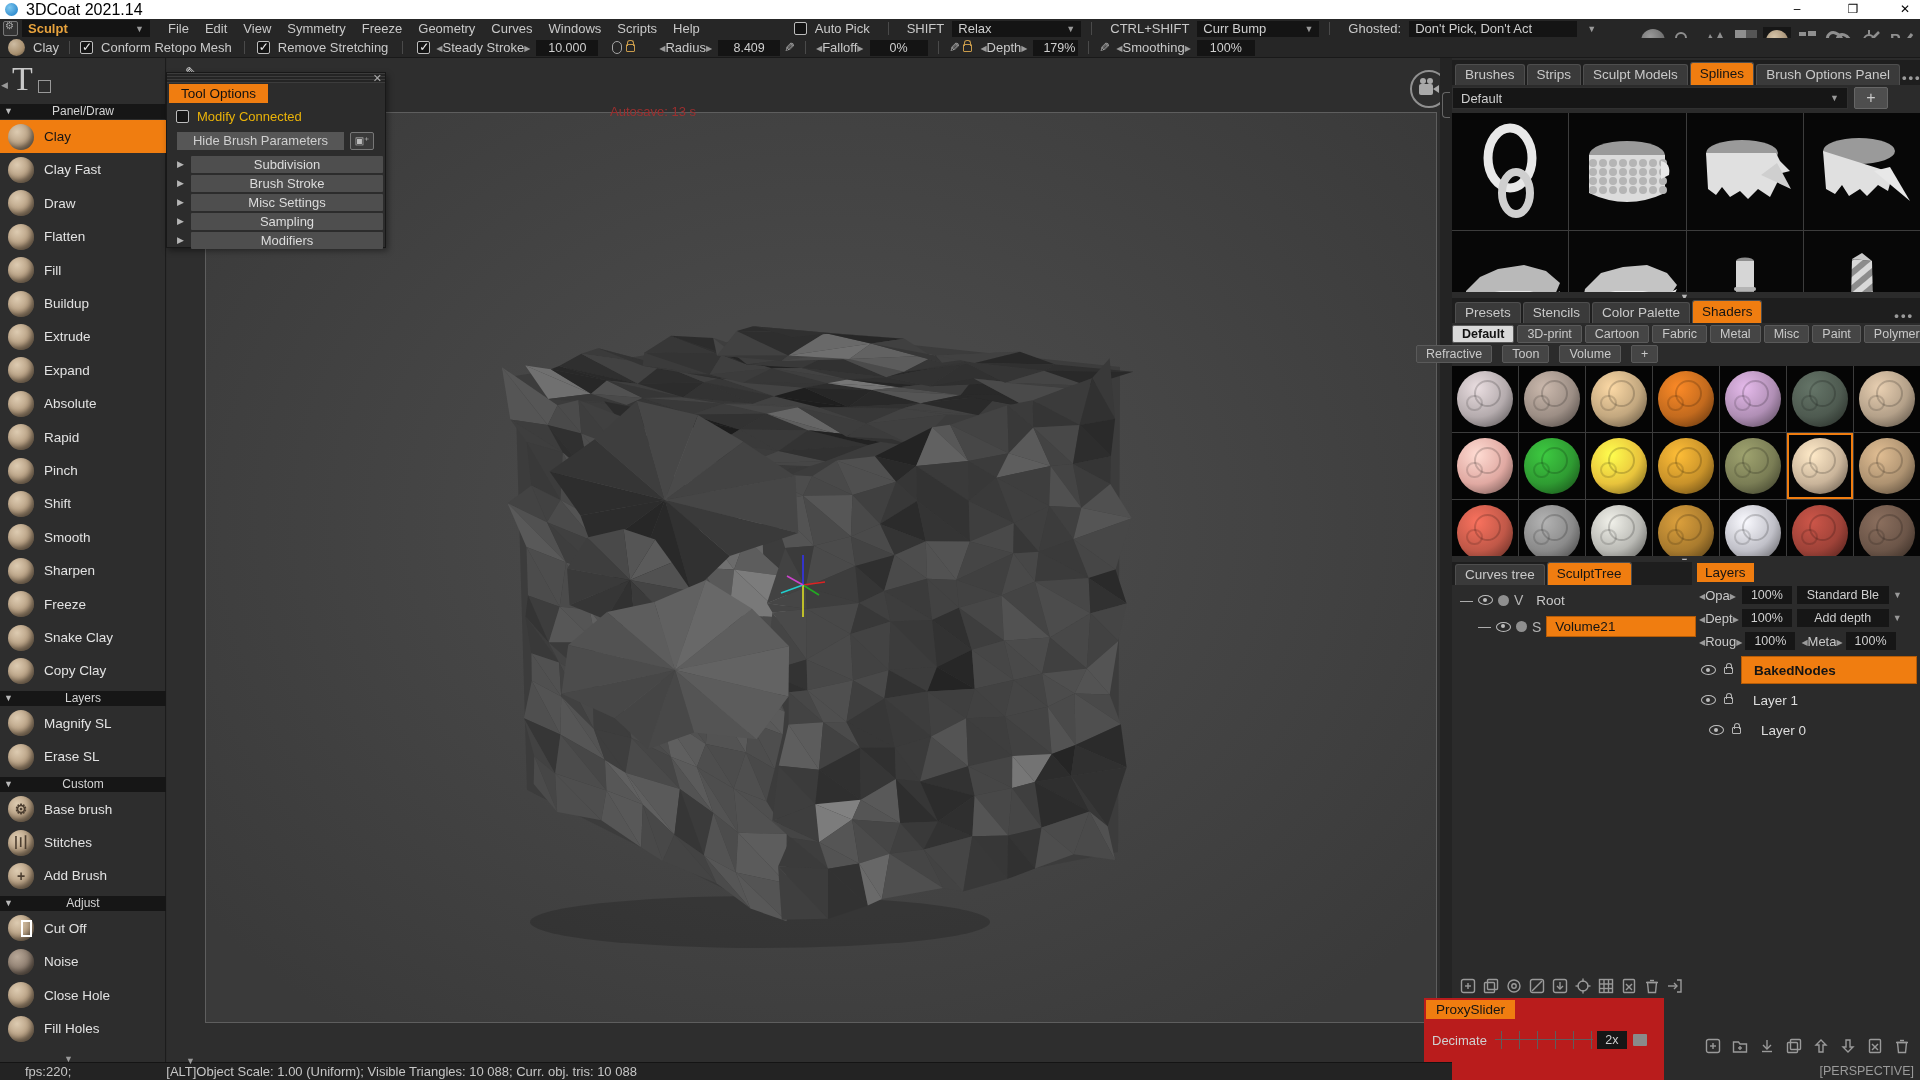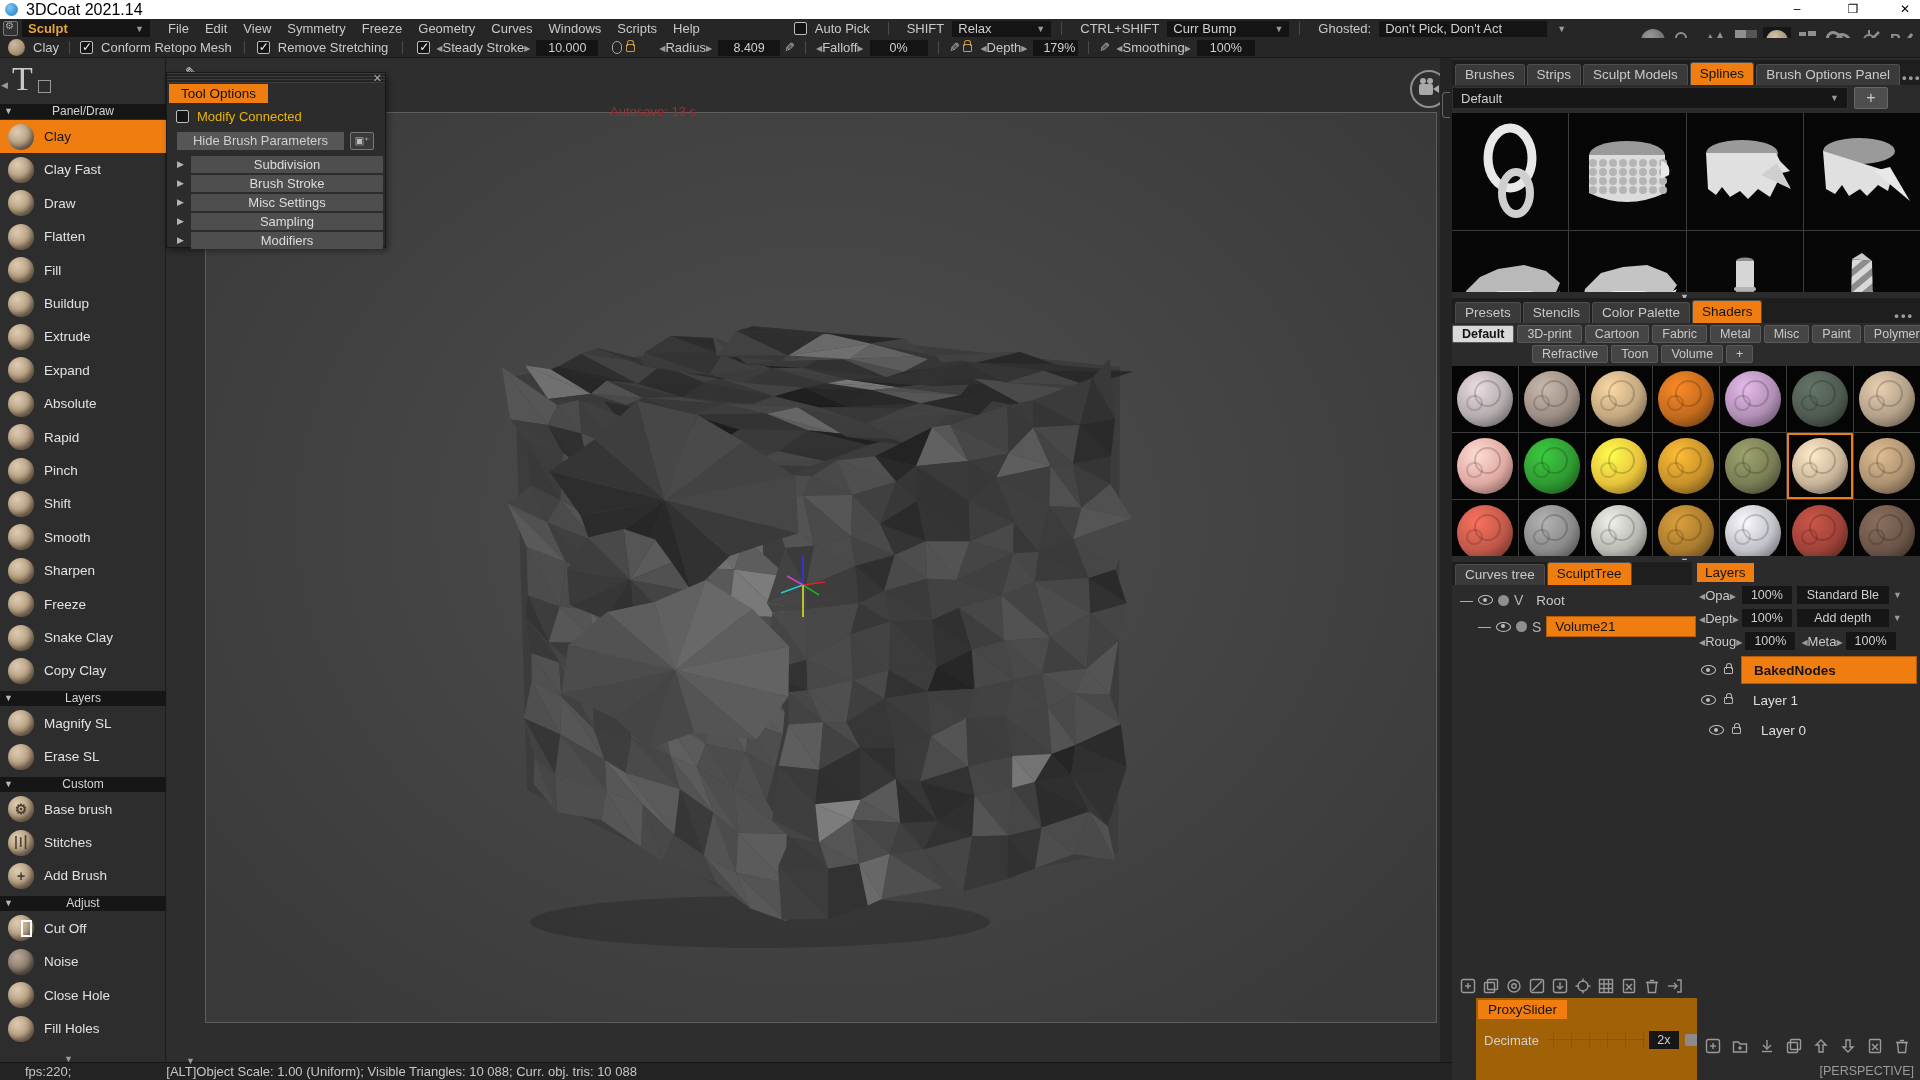--- a/index.html
+++ b/index.html
@@ -73,38 +73,38 @@
   .catbtn{background:#454545;border:1px solid #5a5a5a;border-radius:2px;color:#c9c9c9;font-size:12.5px;padding:0 9px;height:18px;line-height:17px;white-space:nowrap}
   .catbtn.selcat{background:#d9d9d9;color:#111;font-weight:bold}
   #splines-tabs{left:1452px;top:60px;width:468px;height:25px}
   #defaultdd{left:1452px;top:87px;width:396px;height:22px;background:#161616;border:1px solid #303030;display:flex;align-items:center;padding:0 8px;color:#cfcfcf}
   #plusbtn{left:1854px;top:87px;width:34px;height:22px;background:#4e4e4e;border:1px solid #666;border-radius:2px;color:#ccc;text-align:center;line-height:20px;font-size:16px}
   #splinegrid{left:1452px;top:113px;width:468px;height:179px;background:#3c3c3c;overflow:hidden;display:grid;grid-template-columns:repeat(4,1fr);grid-auto-rows:117px;gap:1px}
   .thumb{background:#070707;position:relative;overflow:hidden}
   .downarr{position:absolute;font-size:9px;color:#b5b5b5}
   #shader-tabs{left:1452px;top:298px;width:468px;height:25px}
   #catrow1{left:1452px;top:325px;width:468px;display:flex;gap:3px}
-  #catrow2{left:1532px;top:345px;width:384px;display:flex;gap:3px}
+  #catrow2{left:1416px;top:345px;width:384px;display:flex;gap:10px}
   #shadergrid{left:1452px;top:366px;width:468px;height:190px;background:#3c3c3c;overflow:hidden;display:grid;grid-template-columns:repeat(7,1fr);grid-auto-rows:66px;gap:1px}
   .sphtile{background:#050505;display:flex;align-items:center;justify-content:center;position:relative}
   .sphtile.selsph{outline:2px solid #f07d10;outline-offset:-2px}
   .sph{width:56px;height:56px;border-radius:50%;position:relative}
   .sph .ring{position:absolute;left:30%;top:16%;width:48%;height:48%;border:2.5px solid rgba(0,0,0,.18);border-radius:50%}
   .sph .ring2{position:absolute;left:16%;top:42%;width:30%;height:30%;border:2.5px solid rgba(0,0,0,.15);border-radius:50%}
   #stree{left:1452px;top:560px;width:240px;height:438px;background:#2b2b2b}
   #stree-tabs{left:1452px;top:562px;width:240px;height:23px}
   .treerow{position:absolute;display:flex;align-items:center;gap:5px;color:#c9c9c9;font-size:13.5px}
   .eye{width:15px;height:10px;border:1.5px solid #bdbdbd;border-radius:50%;position:relative;flex:none}
   .eye::after{content:"";position:absolute;left:3.5px;top:1.5px;width:4px;height:4px;border-radius:50%;background:#bdbdbd}
   .ball{width:11px;height:11px;border-radius:50%;background:#8f8f8f;flex:none}
   .minus{color:#bdbdbd;font-size:13px}
   .vletter{color:#b5b5b5;font-size:14px}
   #volbox{background:#f07d10;color:#141414;font-size:13.5px;padding:2px 8px;width:150px;border:1px solid #b55c08}
   .iconrow{position:absolute;display:flex;gap:3px;align-items:center}
-  #proxy{left:1476px;top:998px;width:240px;height:82px;background:#a16207}
+  #proxy{left:1424px;top:998px;width:240px;height:82px;background:#b91c1c}
   #proxytab{position:absolute;left:2px;top:2px;height:19px;background:#f07d10;color:#141414;font-size:13.5px;line-height:19px;padding:0 10px}
   #decimate-row{position:absolute;left:8px;top:32px;width:226px;height:20px;display:flex;align-items:center}
   #slider{position:relative;width:98px;height:20px;margin-left:8px}
   #slider .track{position:absolute;left:0;top:9px;width:100%;height:1px;background:#5e5e5e}
   #slider .tick{position:absolute;top:1px;width:1px;height:18px;background:#5e5e5e}
   #proxyval{background:#161616;color:#cfcfcf;font-size:12.5px;width:30px;text-align:center;height:18px;line-height:18px;margin-left:4px}
   #proxyico{width:14px;height:12px;background:#8a8a8a;margin-left:6px;border-radius:1px;position:relative}
   #layers{left:1697px;top:560px;width:223px;height:520px;background:#2b2b2b}
   #layerstab{position:absolute;left:0;top:3px;height:19px;background:#f07d10;color:#141414;font-size:13.5px;line-height:19px;padding:0 8px}
   .lrow{position:absolute;display:flex;align-items:center;font-size:12.5px;color:#d8d8d8;white-space:nowrap}
@@ -148,21 +148,21 @@
         <span class="menuitem">Geometry</span>
         <span class="menuitem">Curves</span>
         <span class="menuitem">Windows</span>
         <span class="menuitem">Scripts</span>
         <span class="menuitem">Help</span>
       </span>
     <span class="cb" style="margin-left:86px"></span>
     <span class="menuitem">Auto Pick</span>
     <span class="vsep" style="margin:0 10px"></span>
     <span class="menuitem">SHIFT</span>
-    <span class="dd" style="width:99px">
+    <span class="dd" style="width:129px">
       <span>Relax</span>
       <span class="ddarrow">▼</span>
     </span>
     <span class="vsep" style="margin:0 10px"></span>
     <span class="menuitem">CTRL+SHIFT</span>
     <span class="dd" style="width:122px">
       <span>Curr Bump</span>
       <span class="ddarrow">▼</span>
     </span>
     <span class="vsep" style="margin:0 10px"></span>

